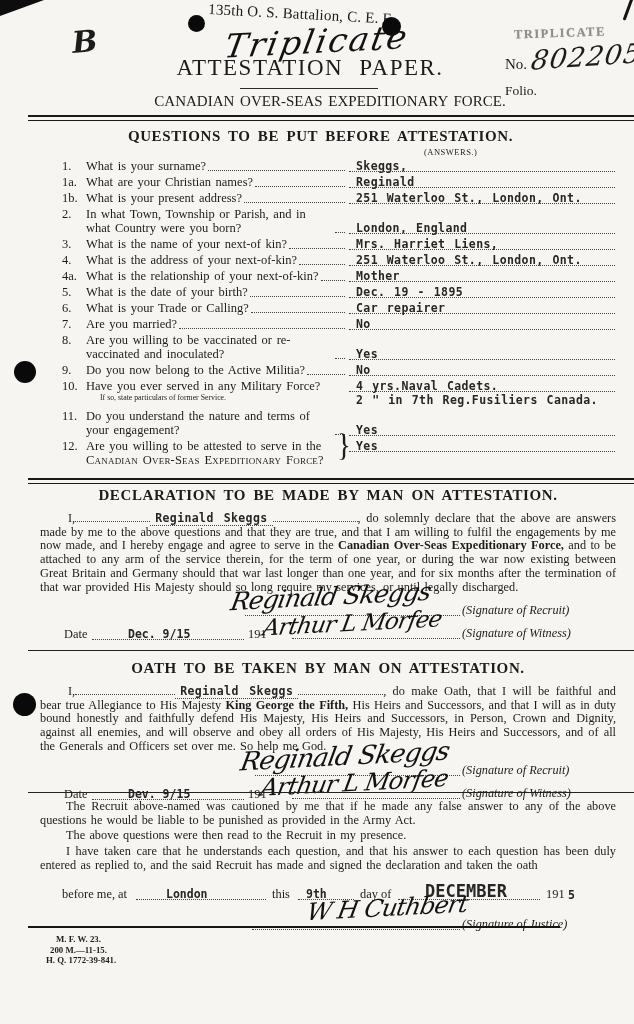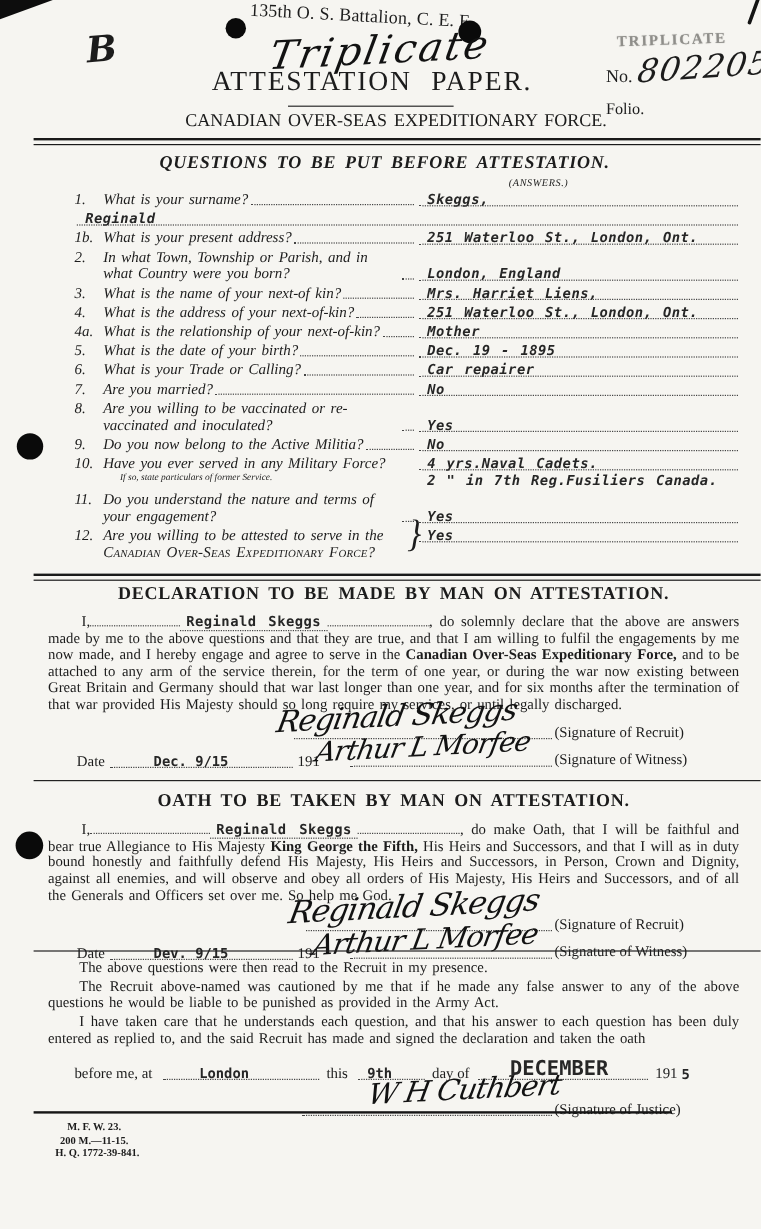--- a/index.html
+++ b/index.html
@@ -36,21 +36,21 @@
               word-spacing:2px;}
   .rule-double{position:absolute;left:28px;width:606px;height:2.5px;
                border-top:2.2px solid #1a1a1a;border-bottom:1.2px solid #1a1a1a;}
   .rule-top{top:115px;}
   .rule-after-q{top:478px;}
   .rule-single{position:absolute;left:28px;width:606px;border-top:1.6px solid #222;}
   .rule-after-decl{top:650px;}
   .rule-after-oath{top:792px;}
   .rule-bottom{position:absolute;left:28px;top:926px;width:532px;border-top:2.2px solid #161616;}
   
-  .q-block{position:absolute;left:62px;top:128px;width:553px;font-style:italic;}
+  .q-block{position:absolute;left:62px;top:128px;width:553px;}
   .q-title{padding-right:36px;}
   .answers-label{position:absolute;top:19px;left:362px;font-size:8.5px;letter-spacing:.5px;}
   .q-rows{margin-top:14px;}
   .q-row{display:flex;align-items:flex-end;margin-bottom:2px;font-size:12.5px;line-height:14px;
          word-spacing:1.5px;}
   .q-cell{flex:0 0 261px;position:relative;padding-left:24px;display:flex;align-items:flex-end;}
   .q-num{position:absolute;left:0;top:0;}
   .q-text{flex:0 1 auto;}
   .q-leader{flex:1 0 10px;border-bottom:1.4px dotted #444;margin:0 2px 2px 2px;height:0;}
   .a-cell{flex:1;margin-left:2px;min-width:0;}
@@ -69,21 +69,21 @@
   .decl{top:487px;} .oath{top:660px;} .mag{top:798px;}
   .para{margin:6px 0 0 0;text-align:justify;font-size:12.3px;line-height:13.7px;word-spacing:1.2px;}
   .p-indent{display:inline-block;width:28px;}
   .dotfill{display:inline-block;height:11px;border-bottom:1.4px dotted #444;}
   .w75{width:75px;} .w85{width:85px;} .w100{width:100px;}
   .mono-fill{font-family:"DejaVu Sans Mono",monospace;font-weight:bold;font-size:11.5px;
              border-bottom:1.4px dotted #444;padding:0 5px;letter-spacing:.4px;color:#262626;}
   .sig-row{position:relative;height:26px;}
   .sig-line{position:absolute;bottom:4px;border-bottom:1.4px dotted #444;}
   .sig-script{position:absolute;font-size:25px;}
-  .sig-label{position:absolute;left:422px;bottom:2px;font-size:12.3px;white-space:nowrap;}
+  .sig-label{position:absolute;left:422px;bottom:2px;font-size:12.3px;white-space:nowrap;font-style:italic;}
   .date-row{position:relative;height:23px;font-size:12.4px;}
   .date-label{position:absolute;left:24px;bottom:1px;}
   .date-dots{position:absolute;left:52px;bottom:3px;width:152px;border-bottom:1.4px dotted #444;}
   .date-typed{position:absolute;left:88px;bottom:2px;font-size:11.5px;}
   .year-stub{position:absolute;left:208px;bottom:1px;}
   .mag .para{text-indent:26px;margin-top:2px;text-align:justify;}
   .before-row{position:relative;height:24px;margin-top:7px;font-size:12.4px;}
   .bm-label{position:absolute;left:22px;bottom:2px;}
   .bm-dots1{position:absolute;left:96px;bottom:4px;width:130px;border-bottom:1.4px dotted #444;}
   .bm-place{position:absolute;left:126px;bottom:3px;font-size:11.5px;}
@@ -135,20 +135,25 @@
             <span class="q-num">1.</span>
             <span class="q-text">What is your surname?</span>
             <span class="q-leader"></span>
           </div>
         <div class="a-cell">
             <div class="a-line dot">Skeggs,</div>
           </div>
       </div>
 
       <div class="q-row">
+        <div class="q-cell">
+            <span class="q-num">1a.</span>
+            <span class="q-text">What are your Christian names?</span>
+            <span class="q-leader"></span>
+          </div>
         <div class="a-cell">
             <div class="a-line dot">Reginald</div>
           </div>
       </div>
 
       <div class="q-row">
         <div class="q-cell">
             <span class="q-num">1b.</span>
             <span class="q-text">What is your present address?</span>
             <span class="q-leader"></span>
@@ -330,22 +335,22 @@
       <span class="date-typed mono">Dev. 9/15</span>
       <span class="year-stub">191</span>
       <span class="sig-line" style="left:252px;width:168px;"></span>
       <span class="sig-script script" style="left:222px;top:-11px;font-size:24px;">Arthur L Morfee</span>
       <span class="sig-label">(Signature of Witness)</span>
     </div>
   </div>
   <div class="rule-single rule-after-oath"></div>
 
   <div class="sec mag">
+    <p class="para">The Recruit above-named was cautioned by me that if he made any false answer to any of the above questions he would be liable to be punished as provided in the Army Act.</p>
     <p class="para">The above questions were then read to the Recruit in my presence.</p>
-    <p class="para">The Recruit above-named was cautioned by me that if he made any false answer to any of the above questions he would be liable to be punished as provided in the Army Act.</p>
     <p class="para">I have taken care that he understands each question, and that his answer to each question has been duly entered as replied to, and the said Recruit has made and signed the declaration and taken the oath</p>
     <div class="before-row">
       <span class="bm-label">before me, at</span>
       <span class="bm-dots1"></span>
       <span class="bm-place mono">London</span>
       <span class="bm-this">this</span>
       <span class="bm-dots2"></span>
       <span class="bm-day mono">9th</span>
       <span class="bm-dayof">day of</span>
       <span class="bm-dots3"></span>

